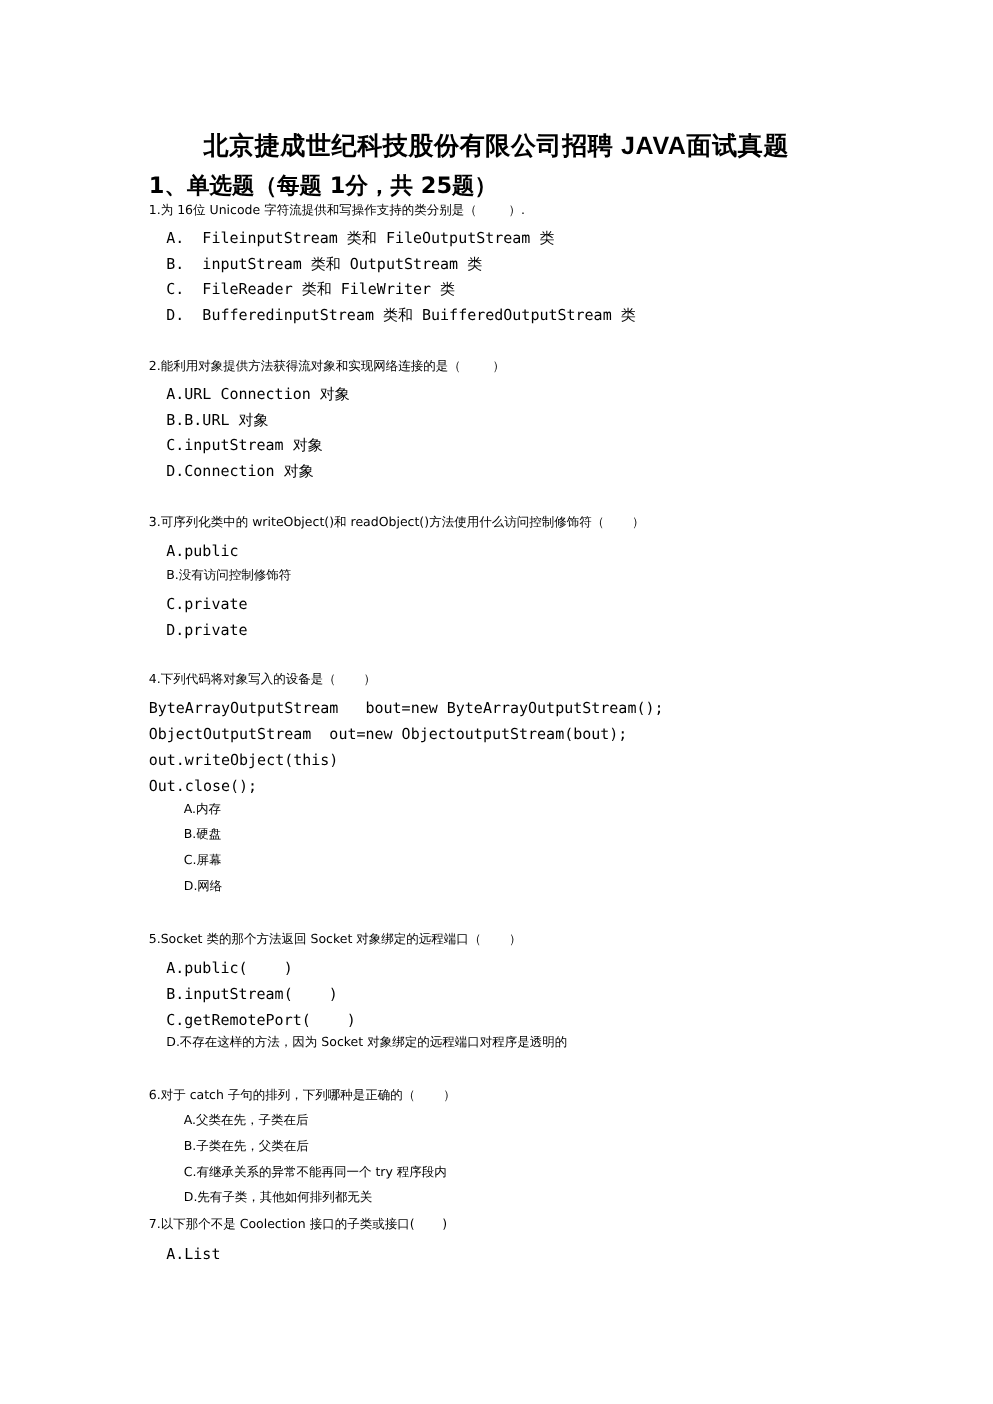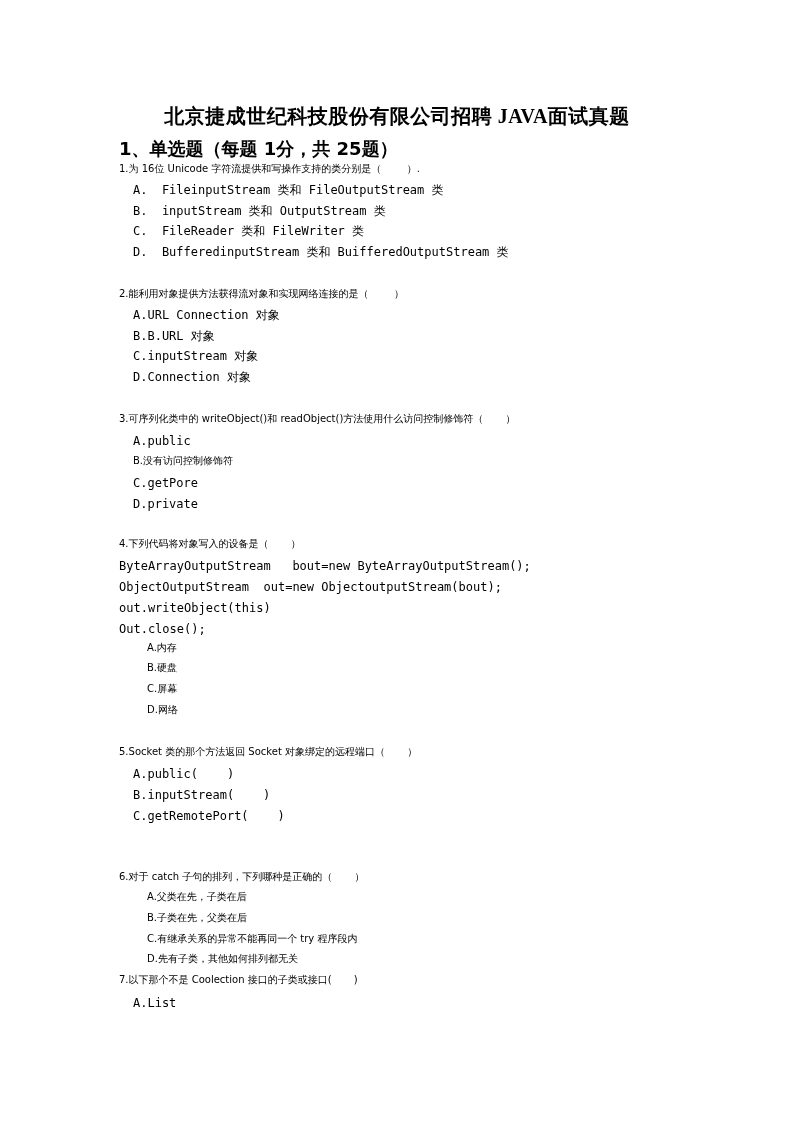--- a/index.html
+++ b/index.html
@@ -1,20 +1,20 @@
 <!DOCTYPE html>
 <html><head>
 <meta charset="utf-8">
 <style>
   html, body { margin: 0; padding: 0; background: #ffffff; }
   body { width: 794px; height: 1123px; position: relative; overflow: hidden;
          font-family: "DejaVu Sans", sans-serif; color: #000; }
   .page { position: absolute; left: 0; top: 0; width: 794px; height: 1123px; }
   .title { position: absolute; left: 0; width: 794px; top: 103px; text-align: center;
-           font-family: Liberation Serif, serif; font-size: 20px; font-weight: bold; letter-spacing: 0.5px; }
+           font-family: Liberation Sans, sans-serif; font-size: 20px; font-weight: bold; letter-spacing: 0.5px; }
   .line { position: absolute; white-space: pre; font-size: 10px; line-height: 16px; }
   .mono { font-family: "DejaVu Sans Mono", monospace; font-size: 12px; }
   .section { font-weight: bold; font-size: 18px; }
   .l0 { left: 119px; }
   .l1 { left: 133px; }
   .l2 { left: 147px; }
 </style>
 </head>
 <body>
 
@@ -30,37 +30,38 @@
 
   <div class="line l0" style="top:286px">2.能利用对象提供方法获得流对象和实现网络连接的是（        ）</div>
   <div class="line l1 mono" style="top:307px">A.URL Connection 对象</div>
   <div class="line l1 mono" style="top:328px">B.B.URL 对象</div>
   <div class="line l1 mono" style="top:348px">C.inputStream 对象</div>
   <div class="line l1 mono" style="top:369px">D.Connection 对象</div>
 
   <div class="line l0" style="top:411px">3.可序列化类中的 writeObject()和 readObject()方法使用什么访问控制修饰符（       ）</div>
   <div class="line l1 mono" style="top:433px">A.public</div>
   <div class="line l1" style="top:453px">B.没有访问控制修饰符</div>
-  <div class="line l1 mono" style="top:475px">C.getPore</div>
+  <div class="line l1 mono" style="top:475px">C.private</div>
   <div class="line l1 mono" style="top:496px">D.private</div>
 
   <div class="line l0" style="top:536px">4.下列代码将对象写入的设备是（       ）</div>
   <div class="line l0 mono" style="top:558px">ByteArrayOutputStream   bout=new ByteArrayOutputStream();</div>
   <div class="line l0 mono" style="top:579px">ObjectOutputStream  out=new ObjectoutputStream(bout);</div>
   <div class="line l0 mono" style="top:600px">out.writeObject(this)</div>
   <div class="line l0 mono" style="top:621px">Out.close();</div>
   <div class="line l2" style="top:640px">A.内存</div>
   <div class="line l2" style="top:660px">B.硬盘</div>
   <div class="line l2" style="top:681px">C.屏幕</div>
   <div class="line l2" style="top:702px">D.网络</div>
 
   <div class="line l0" style="top:744px">5.Socket 类的那个方法返回 Socket 对象绑定的远程端口（       ）</div>
   <div class="line l1 mono" style="top:766px">A.public(    )</div>
   <div class="line l1 mono" style="top:787px">B.inputStream(    )</div>
   <div class="line l1 mono" style="top:808px">C.getRemotePort(    )</div>
+  <div class="line l1" style="top:827px">D.不存在这样的方法，因为 Socket 对象绑定的远程端口对程序是透明的</div>
 
   <div class="line l0" style="top:869px">6.对于 catch 子句的排列，下列哪种是正确的（       ）</div>
   <div class="line l2" style="top:889px">A.父类在先，子类在后</div>
   <div class="line l2" style="top:910px">B.子类在先，父类在后</div>
   <div class="line l2" style="top:931px">C.有继承关系的异常不能再同一个 try 程序段内</div>
   <div class="line l2" style="top:951px">D.先有子类，其他如何排列都无关</div>
 
   <div class="line l0" style="top:972px">7.以下那个不是 Coolection 接口的子类或接口(       )</div>
   <div class="line l1 mono" style="top:995px">A.List</div>
 </div>

